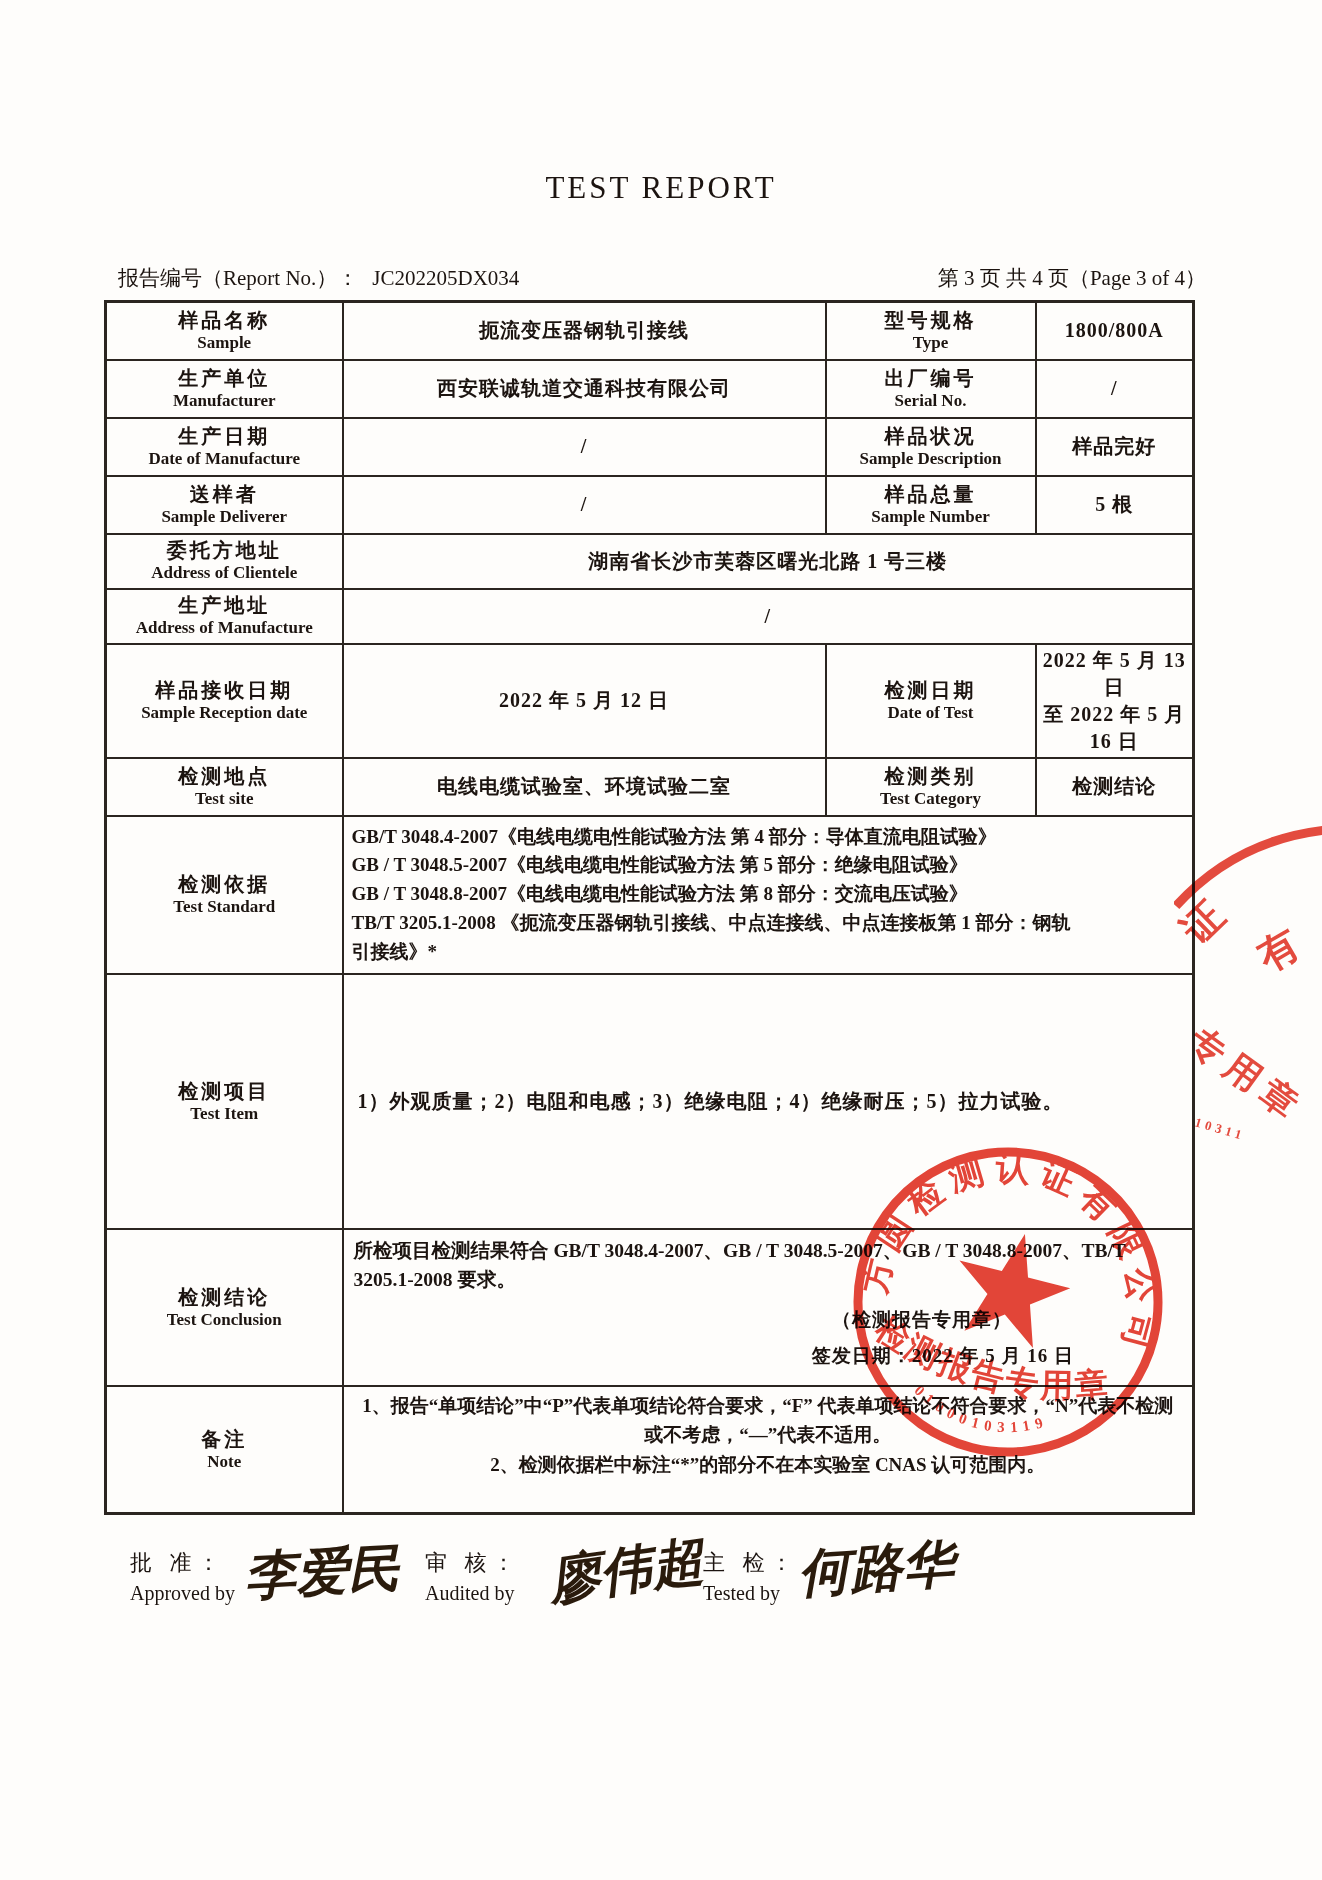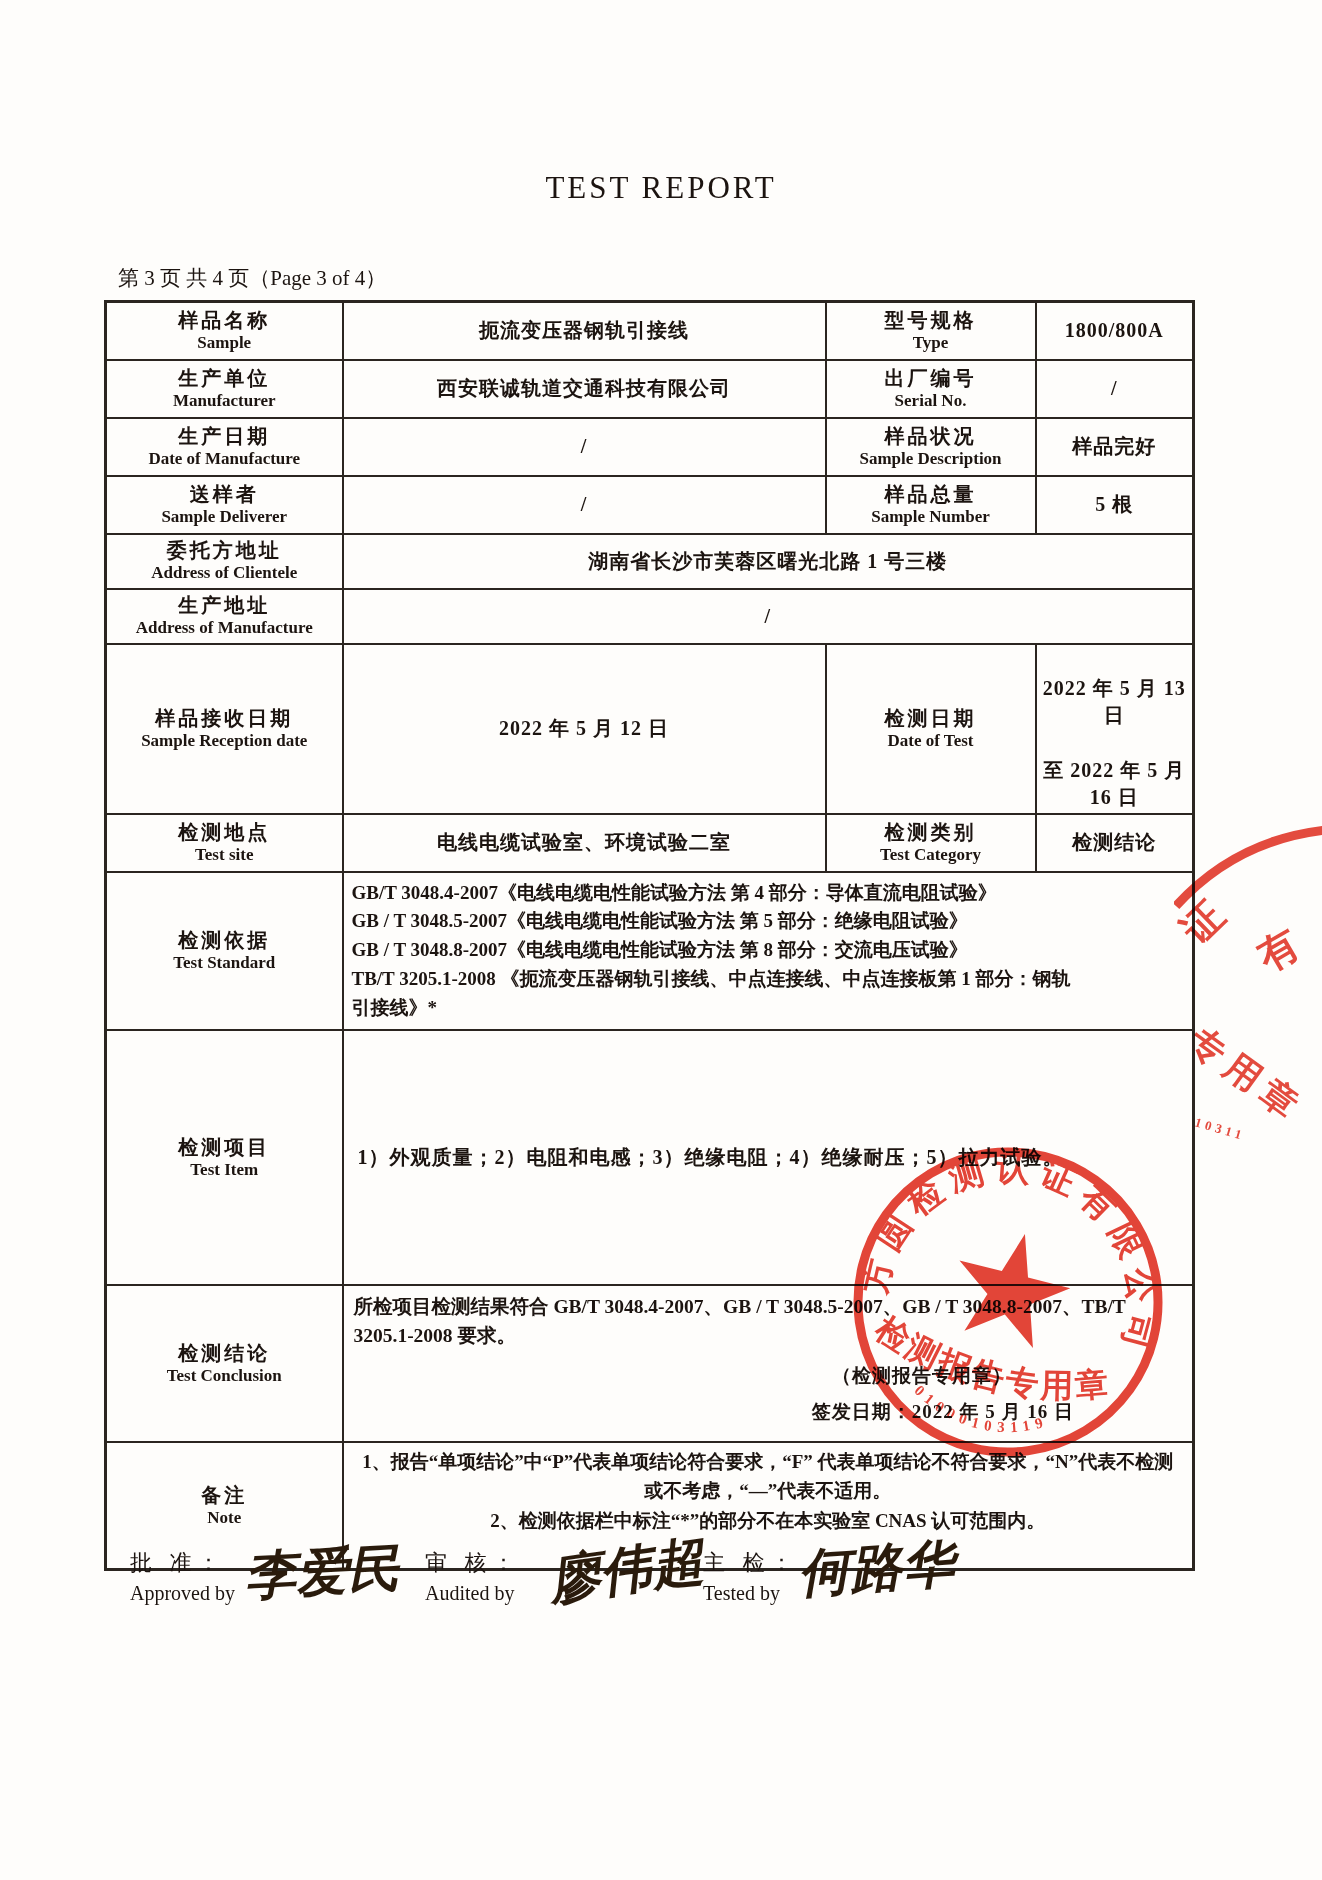--- a/index.html
+++ b/index.html
@@ -32,21 +32,21 @@
   }
   .main-table td{
     border:2px solid var(--border);
     padding:2px 6px;vertical-align:middle;overflow:hidden;
   }
   .main-table{border:3px solid var(--border);}
   td.lbl{text-align:center;}
   td.lbl .cn{font-size:20px;letter-spacing:3px;line-height:1.25;}
   td.lbl .en{font-size:17px;line-height:1.2;}
   td.val{text-align:center;font-size:20px;letter-spacing:1px;}
-  td.val .v2line{line-height:1.35;margin-top:28px;}
+  td.val .v2line{line-height:1.35;}
   td.std-cell{text-align:left;font-size:19px;line-height:1.52;padding:6px 8px;}
   td.item-cell{text-align:left;font-size:20px;padding-left:14px;letter-spacing:1px;}
   td.concl-cell{position:relative;text-align:left;font-size:19.5px;vertical-align:top;padding:6px 10px;line-height:1.5;margin-top:27px;}
   .seal-note{position:absolute;right:180px;bottom:50px;font-size:19px;letter-spacing:1px;}
   .issue-date{position:absolute;right:118px;bottom:14px;font-size:19px;letter-spacing:1px;}
   td.note-cell{text-align:center;font-size:19px;line-height:1.55;padding:4px 10px;vertical-align:top;}
   
   .sig-area{position:absolute;top:1548px;left:118px;width:1090px;height:120px;}
   .sig-group{position:absolute;top:0;}
   .sig-label .cn{font-size:22px;letter-spacing:6px;}
@@ -75,20 +75,23 @@
   .stamp-edge text{fill:var(--stamp-red);font-family:"Liberation Serif","DejaVu Serif",serif;font-weight:bold;}
 </style>
 </head>
 <body>
 
 <div class="page">
 
   <div class="title-en">TEST REPORT</div>
 
   <div class="report-line">
+    <div>
+      <span>报告编号（Report No.）：</span><span class="rl-val">JC202205DX034</span>
+    </div>
     <div>第 3 页  共 4 页（Page 3 of 4）</div>
   </div>
 
   <table class="main-table">
     <colgroup>
       <col style="width:237px">
         <col style="width:483px">
         <col style="width:210px">
         <col style="width:158px">
     </colgroup>

